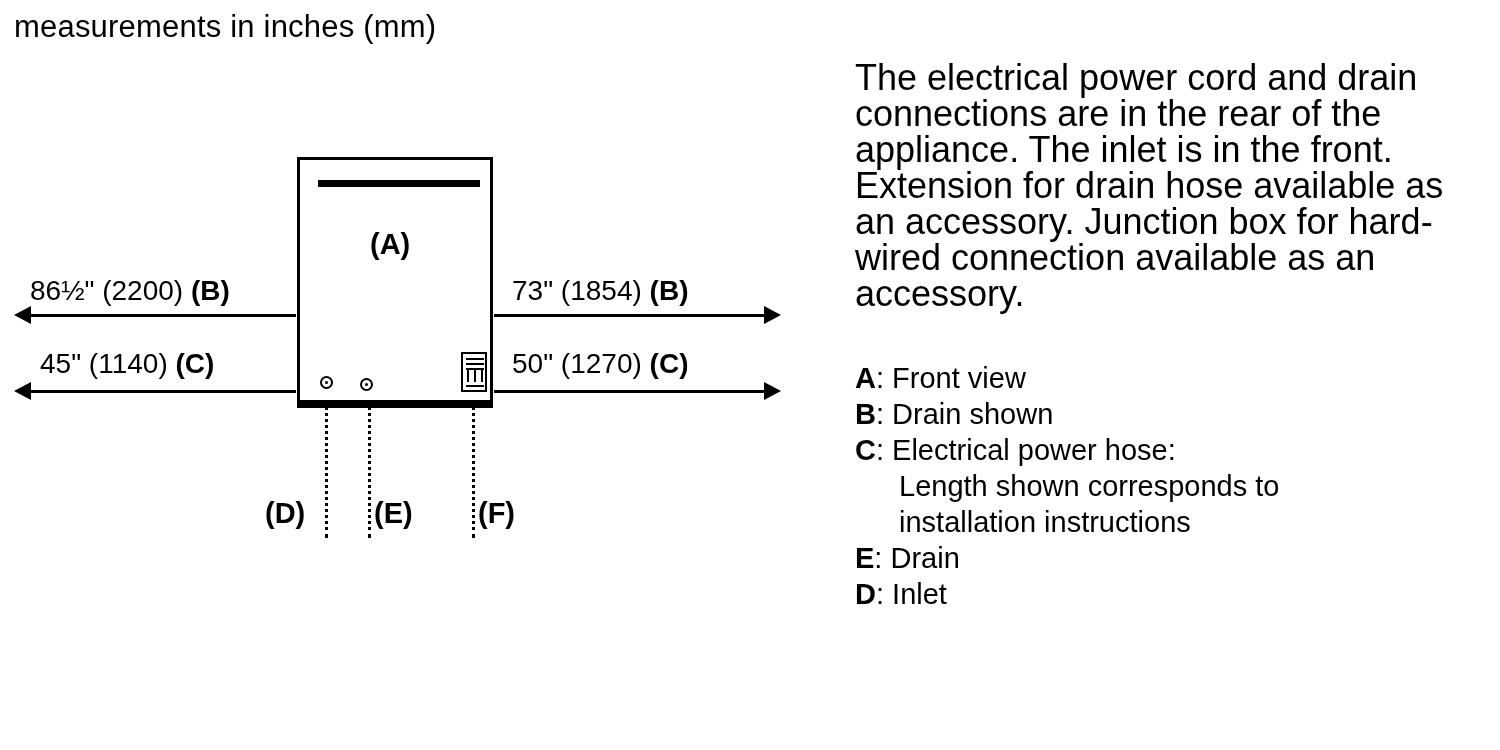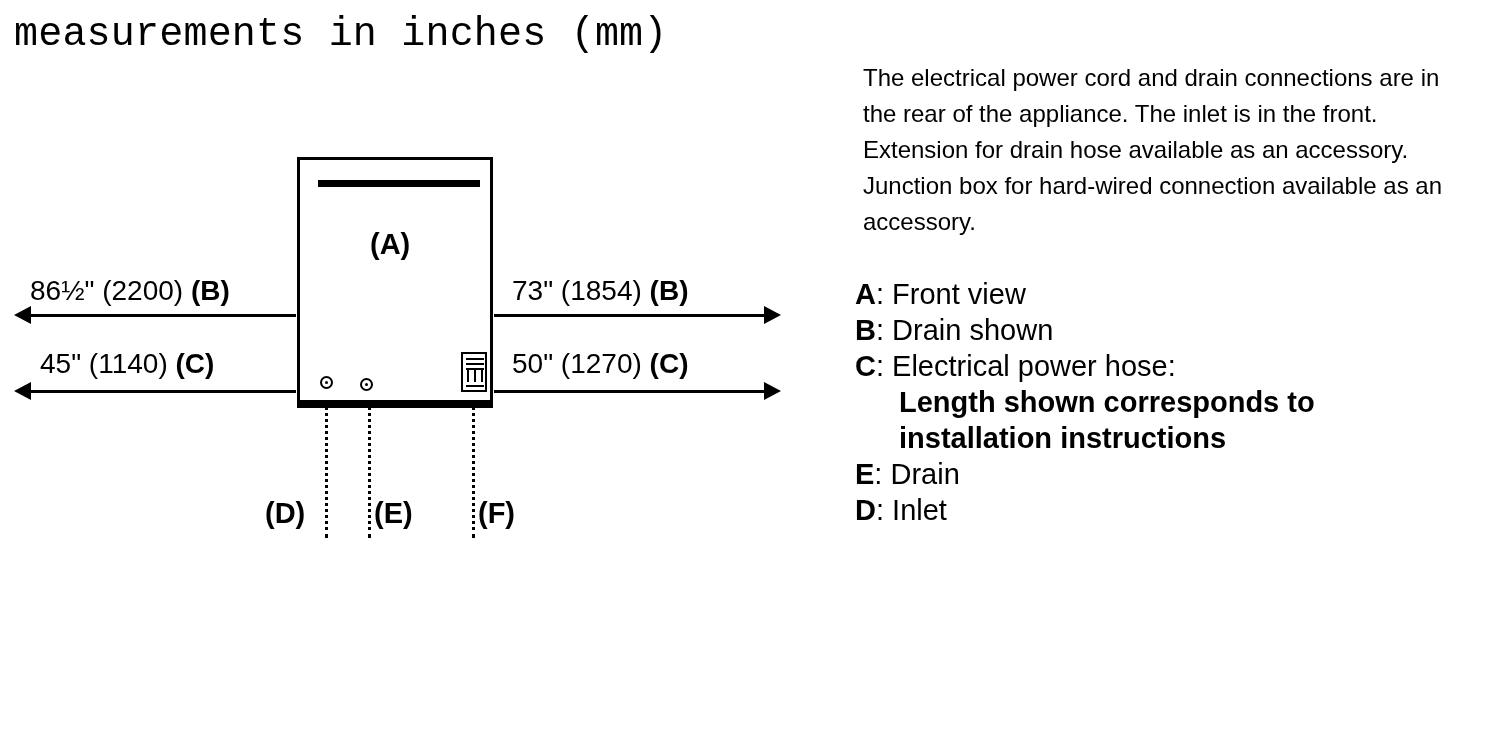--- a/index.html
+++ b/index.html
@@ -12,26 +12,25 @@
     height: 750px;
     position: relative;
     font-family: "Liberation Sans", sans-serif;
     color: #000000;
     overflow: hidden;
   }
 
   .header-note {
     position: absolute;
     left: 14px;
-    top: 16px;
-    font-size: 40px;
+    top: 8px;
+    font-size: 31px;
     line-height: 38px;
     letter-spacing: 0.2px;
     white-space: nowrap;
-    font-family: Liberation Mono, monospace;
   }
 
   
   .diagram {
     position: absolute;
     left: 0;
     top: 0;
     width: 840px;
     height: 750px;
   }
@@ -152,39 +151,37 @@
   }
 
   
   .rightcol {
     position: absolute;
     left: 855px;
     top: 60px;
     width: 600px;
   }
   .paragraph {
-    font-size: 24px;
+    font-size: 36px;
     line-height: 36px;
-    margin-left: 8px;
   }
   .legend {
-    margin-top: 36px;
+    margin-top: 48px;
   }
   .legend-item {
     font-size: 29px;
     line-height: 36px;
     white-space: nowrap;
   }
   .legend-item .key { font-weight: bold; }
   .legend-sub {
     font-size: 29px;
     line-height: 36px;
     padding-left: 44px;
     white-space: nowrap;
-    font-weight: bold;
   }
 </style>
 </head>
 <body>
 
 <div class="header-note">measurements in inches (mm)</div>
 
 <div class="diagram">
 
   <div class="appliance-body"></div>

